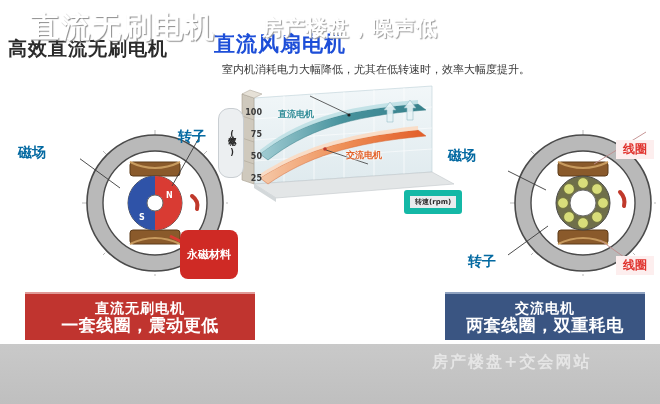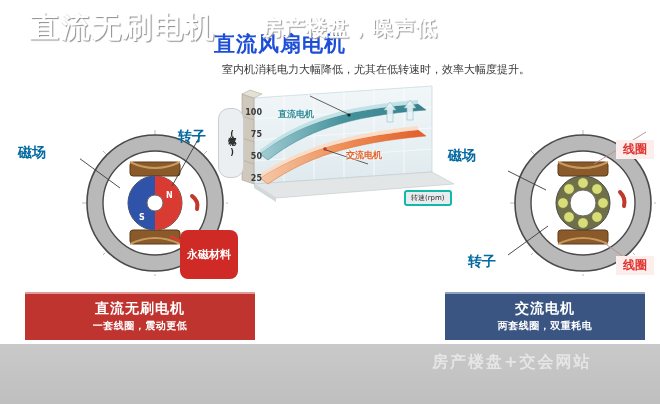--- a/index.html
+++ b/index.html
@@ -18,35 +18,35 @@
   .lbl-dc{left:60px;top:3px;color:#2e8b96;text-shadow:0 0 2px #fff,0 0 3px #fff;margin-top:25px;}
   .lbl-ac{left:128px;top:69px;color:#e2622a;text-shadow:0 0 2px #fff,0 0 3px #fff;}
 
   .yaxis-box{position:absolute;left:0px;top:28px;width:24px;height:68px;
     background:#eceff1;border:1px solid #c9ced2;border-radius:11px;
     display:flex;align-items:center;justify-content:center;}
   .yaxis-box span{font-size:8px;color:#2b2b2b;font-weight:700;
     writing-mode:vertical-rl;text-orientation:upright;letter-spacing:0px;}
   .ytick{position:absolute;left:26px;font-size:8px;color:#3a3a3a;font-weight:700;width:18px;text-align:right;}
   .xaxis-box{position:absolute;left:186px;top:110px;padding:1px 5px;
-    background:#e9ecee;border:2px solid #14b8a6;border-radius:3px;
-    font-size:7px;color:#2b2b2b;font-weight:400;white-space:nowrap;}
+    background:#e9ecee;border:6px solid #14b8a6;border-radius:3px;
+    font-size:7px;color:#2b2b2b;font-weight:700;white-space:nowrap;}
 
   
   .motor{position:absolute;}
   .diag-lbl{position:absolute;font-size:14px;font-weight:700;color:#0369a1;white-space:nowrap;}
   .tag{position:absolute;font-size:11px;font-weight:700;color:#fff;white-space:nowrap;
     background:#cf2a25;padding:17px 7px;border-radius:8px;}
   .tag-pink{position:absolute;font-size:12px;font-weight:700;color:#e0332e;white-space:nowrap;
     background:#fdeeee;padding:1px 7px;}
 
   
   .banner{position:absolute;text-align:center;color:#fff;padding-top:6px;box-sizing:border-box;}
   .banner .l1{font-size:14px;font-weight:700;letter-spacing:1px;line-height:17px;}
-  .banner .l2{font-size:10px;font-weight:700;letter-spacing:0.5px;line-height:17px;}
+  .banner .l2{font-size:17px;font-weight:700;letter-spacing:0.5px;line-height:17px;}
   #banner-red{left:25px;top:292px;width:230px;height:48px;background:#c0342f;
     border-top:2px solid #e09a97;}
   #banner-blue{left:445px;top:292px;width:200px;height:48px;background:#3a5582;
     border-top:2px solid #8fa2c0;}
 
   
   #bottom{position:absolute;left:0;top:344px;width:660px;height:60px;
     background:linear-gradient(#c9c9c9,#bfbfbf);}
   .bt-main{position:absolute;left:30px;top:8px;font-size:29px;font-weight:700;color:#ffffff;
     text-shadow:1px 1px 1px #8d8d8d;letter-spacing:2px;white-space:nowrap;}
@@ -56,20 +56,21 @@
     color:rgba(255,255,255,0.55);letter-spacing:2px;white-space:nowrap;}
   .wm-main{position:absolute;left:428px;top:372px;font-size:16px;font-weight:700;
     color:#5f5f5f;letter-spacing:1px;white-space:nowrap;
     text-shadow:0 1px 0 rgba(255,255,255,.6);}
 </style>
 </head>
 <body>
 
 <div id="page">
 
+  <div class="hdr-left">高效直流无刷电机</div>
   <div class="hdr-center">直流风扇电机</div>
   <div class="sub-center">室内机消耗电力大幅降低，尤其在低转速时，效率大幅度提升。</div>
 
   <div id="chart">
     <svg class="chart-svg" width="252" height="130" viewBox="0 0 252 130">
       <defs>
         <linearGradient id="gwall" x1="0" y1="0" x2="0" y2="1">
           <stop offset="0" stop-color="#f2f7f9"></stop>
             <stop offset="1" stop-color="#dfeaee"></stop>
         </linearGradient>

